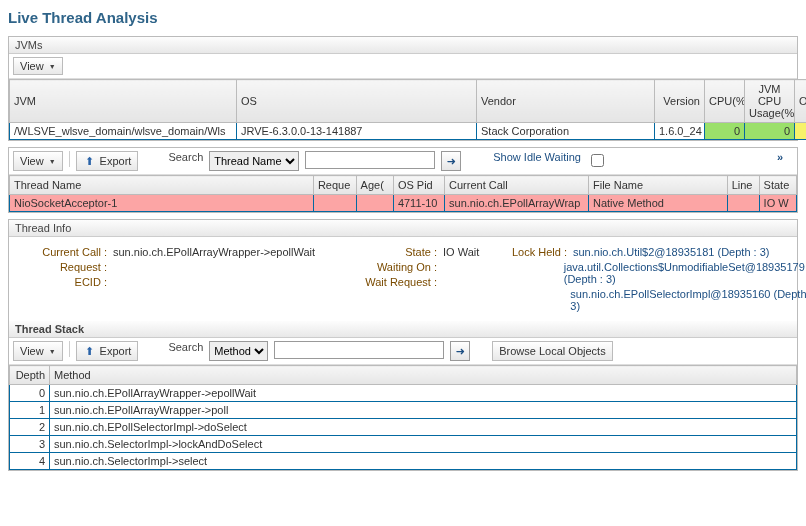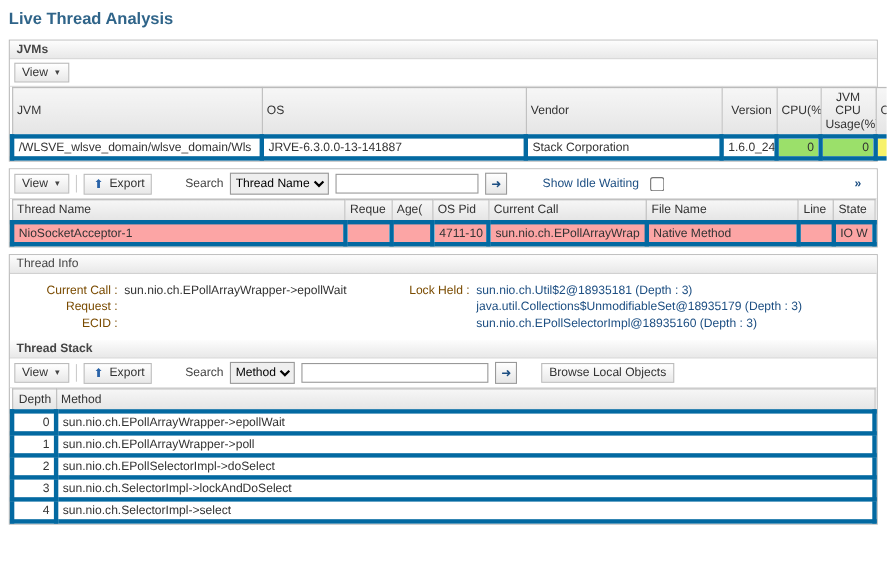--- a/index.html
+++ b/index.html
@@ -1,43 +1,43 @@
 <!DOCTYPE html>
 <html><head>
 <meta charset="utf-8">
 <style>
 html,body{margin:0;padding:0;font-family:Tahoma,Arial,sans-serif;font-size:11px;color:#333;background:#fff}
 .page{width:806px;padding:5px 8px;box-sizing:border-box}
 h1{font-size:15px;color:#2F6489;font-weight:bold;margin:4px 0 10px 0}
 .section{border:1px solid #bbb;margin-bottom:6px;background:#fff}
-.sec-hd{background:linear-gradient(#fdfdfd,#e8e8e8);padding:2px 6px;font-weight:bold;color:#444;border-bottom:1px solid #ccc;font-size:11px}
-.toolbar{display:flex;align-items:center;padding:3px 4px;gap:6px;background:#fff;border-bottom:1px solid #ddd}
+.sec-hd{background:linear-gradient(#fdfdfd,#e8e8e8);padding:2px 6px;font-weight:normal;color:#444;border-bottom:1px solid #ccc;font-size:11px}
+.toolbar{display:flex;padding:3px 4px;gap:6px;background:#fff;border-bottom:1px solid #ddd}
 .btn{display:inline-flex;align-items:center;gap:3px;border:1px solid #bbb;background:linear-gradient(#fff,#e8e8e8);padding:2px 6px;font-size:11px;cursor:pointer;color:#333}
 .btn .caret{margin-left:2px;font-size:7px;color:#444}
 .lnk{color:#1C4E82;cursor:pointer}
 .icon{display:inline-block;width:14px;text-align:center}
 .lbl{color:#444}
 select,input[type=text]{font-size:11px;border:1px solid #999;height:18px;box-sizing:border-box}
 select{height:20px}
 input[type=text]{padding:1px 3px}
 .sq{width:18px;height:18px;display:inline-flex;align-items:center;justify-content:center;border:1px solid #999;background:linear-gradient(#fff,#e6e6e6);cursor:pointer;font-size:11px;color:#1C4E82}
 .ck{width:13px;height:13px}
 table{border-collapse:collapse;width:100%;table-layout:fixed}
 th{background:linear-gradient(#f6f6f6,#e5e5e5);border:1px solid #bbb;padding:3px 4px;text-align:left;font-weight:normal;color:#333;font-size:11px;overflow:hidden;white-space:nowrap}
-td{border:4px solid #0369a1;padding:2px 4px;font-size:11px;overflow:hidden;white-space:nowrap}
+td{border:1px solid #0369a1;padding:2px 4px;font-size:11px;overflow:hidden;white-space:nowrap}
 .r{text-align:right}
 .c{text-align:center}
 .g{background:#9BE06A}
 .y{background:#F7F26A}
 tr.sel td{background:#fca5a5}
 .info-body{padding:6px 8px}
 .info-row{display:flex;margin:3px 0;font-size:11px}
 .il{width:90px;text-align:right;color:#7a4b00;margin-right:6px}
 .iv{color:#333}
-.cols{display:flex;gap:10px}
+.cols{display:flex;gap:0}
 .col1{flex:0 0 340px}
 .col2{flex:0 0 150px}
 .col3{flex:1}
 </style>
 </head>
 <body>
 
 <div class="page">
 <h1>Live Thread Analysis</h1>
 
@@ -150,20 +150,32 @@
             <span class="il">Current Call :</span>
             <span class="iv">sun.nio.ch.EPollArrayWrapper-&gt;epollWait</span>
           </div>
       <div class="info-row">
             <span class="il">Request :</span>
           </div>
       <div class="info-row">
             <span class="il">ECID :</span>
           </div>
     </div>
+    <div class="col2">
+      <div class="info-row">
+            <span class="il" style="width:80px">State :</span>
+            <span class="iv">IO Wait</span>
+          </div>
+      <div class="info-row">
+            <span class="il" style="width:80px">Waiting On :</span>
+          </div>
+      <div class="info-row">
+            <span class="il" style="width:80px">Wait Request :</span>
+          </div>
+    </div>
     <div class="col3">
       <div class="info-row">
             <span class="il" style="width:60px">Lock Held :</span>
             <span class="lnk">sun.nio.ch.Util$2@18935181 (Depth : 3)</span>
           </div>
       <div class="info-row">
             <span class="il" style="width:60px"></span>
             <span class="lnk">java.util.Collections$UnmodifiableSet@18935179 (Depth : 3)</span>
           </div>
       <div class="info-row">

